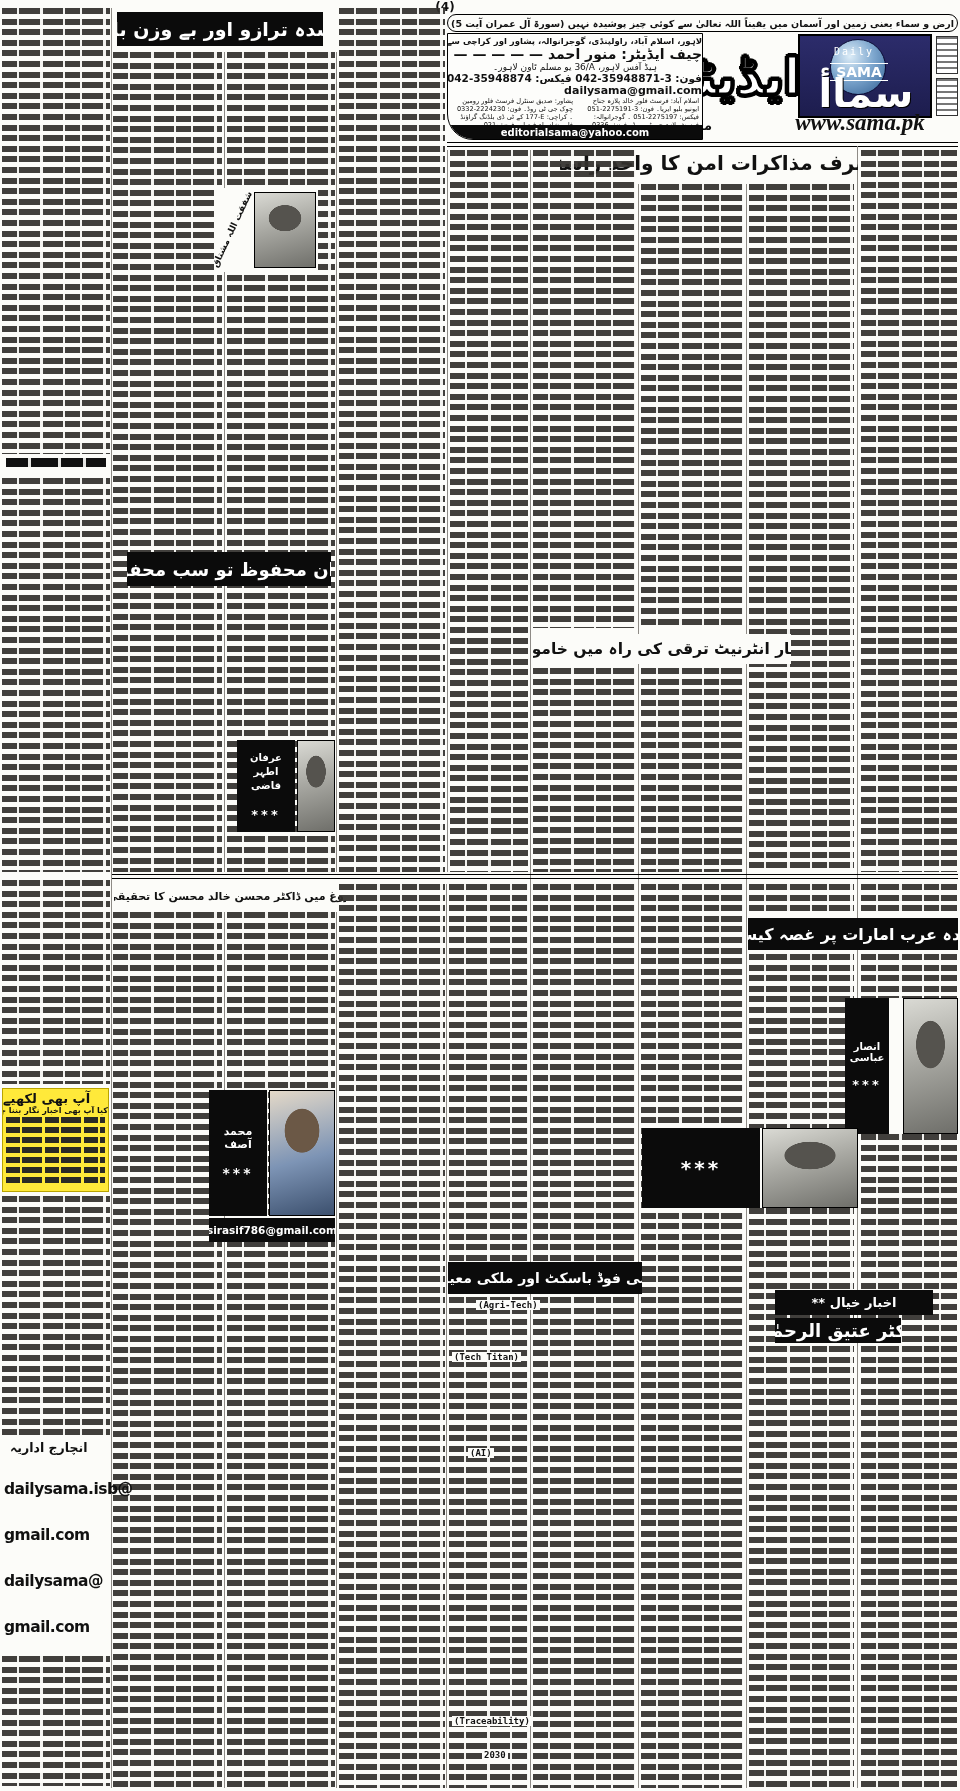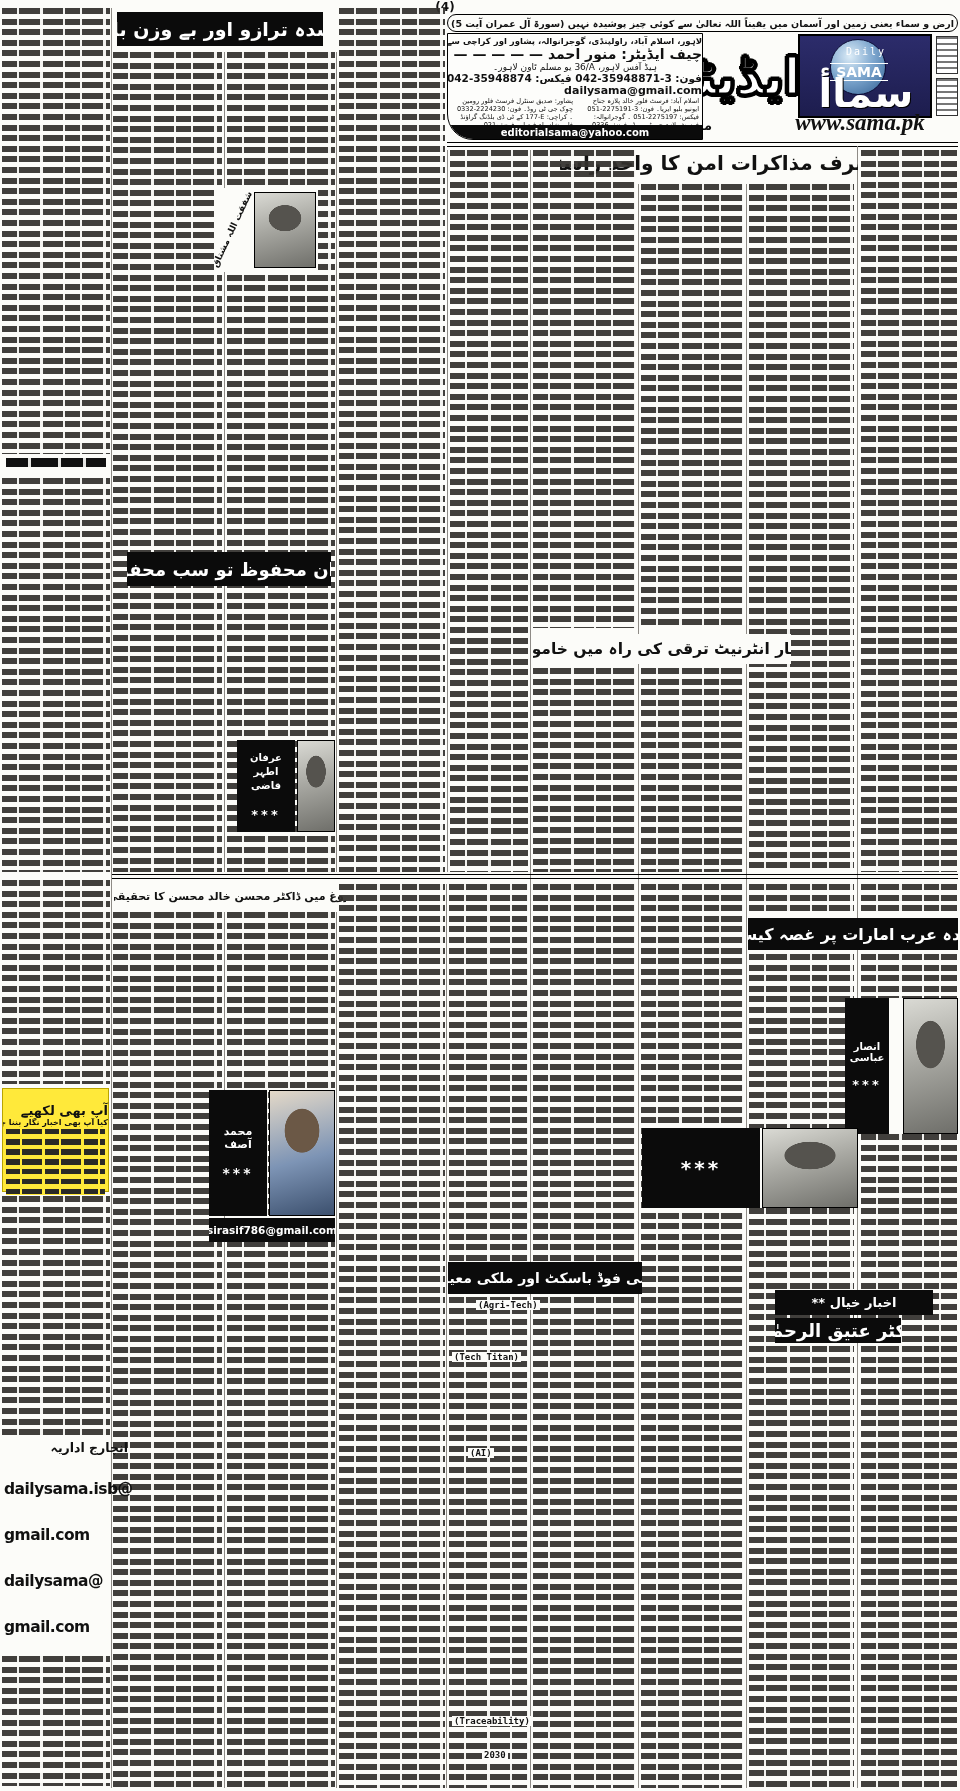--- a/index.html
+++ b/index.html
@@ -42,21 +42,21 @@
 </style>
 </head>
 <body>
 
 <div class="abs" style="left:413px;top:0;width:64px;height:15px;text-align:center;font-weight:bold;font-size:12px">(4)</div>
 
 <div class="abs u" style="left:447px;top:14px;width:511px;height:18px;border:1px solid #000;border-radius:9px;font-size:9.5px;font-weight:bold;display:flex;align-items:center;justify-content:center;white-space:nowrap;overflow:hidden">ارض و سماء یعنی زمین اور آسمان میں یقیناً اللہ تعالیٰ سے کوئی چیز پوشیدہ نہیں (سورۃ آل عمران آیت 5)</div>
 
 <div class="abs" style="left:798px;top:34px;width:134px;height:84px;border:2px solid #000;background:linear-gradient(180deg,#2c2c6b 0%,#1d1d4e 100%);overflow:hidden">
   <div class="abs" style="left:30px;top:3px;width:56px;height:56px;border-radius:50%;background:radial-gradient(circle at 35% 30%,#dcecf7 0%,#7fa8cf 45%,#2f5e92 100%);border:1px solid #0a0a33"></div>
-  <div class="abs" style="left:34px;top:10px;width:52px;text-align:right;color:#fff;font-family:'DejaVu Sans Mono',monospace;font-size:10px;letter-spacing:2px">Daily</div>
+  <div class="abs" style="left:34px;top:10px;width:52px;text-align:left;color:#fff;font-family:'DejaVu Sans Mono',monospace;font-size:10px;letter-spacing:2px">Daily</div>
   <div class="abs" style="left:30px;top:27px;width:58px;text-align:center;color:#fff;font-weight:bold;font-size:14px;border-top:1px solid #fff;border-bottom:1px solid #fff">SAMA</div>
   <div class="abs u" style="left:0;top:34px;width:132px;text-align:center;color:#fff;font-weight:bold;font-size:40px;line-height:46px;text-shadow:1px 1px 0 #000">سماأ</div>
 </div>
 <div class="abs mini" style="left:936px;top:36px;width:22px;height:38px"></div>
 <div class="abs mini" style="left:936px;top:78px;width:22px;height:38px"></div>
 
 <div class="abs u edition" style="left:583px;top:38px;width:208px;height:78px;font-size:50px">ایڈیٹوریل</div>
 
 <div class="abs u" style="left:592px;top:118px;width:120px;height:20px;font-weight:bold;font-size:13px;text-align:center;white-space:nowrap">منگل 7؍اپریل 2026</div>
 
@@ -133,27 +133,27 @@
 <div class="abs lblbox" style="left:209px;top:1090px;width:58px;height:126px">
   <div class="u" style="font-size:11px;font-weight:bold;width:54px">محمد آصف</div>
   <div class="stars" style="font-size:14px">***</div>
 </div>
 <div class="abs photo-c" style="left:269px;top:1090px;width:66px;height:126px"></div>
 <div class="abs bar" style="left:209px;top:1218px;width:126px;height:24px;font-size:10.5px">sirasif786@gmail.com</div>
 
 <div class="abs tex" style="left:2px;top:880px;width:108px;height:204px"></div>
 
 <div class="abs" style="left:2px;top:1088px;width:107px;height:104px;background:#ffe93a;border:1px solid #b9a400">
-  <div class="u" style="font-weight:bold;font-size:13px;text-align:right;padding-top:14px">آپ بھی لکھیے</div>
+  <div class="u" style="font-weight:bold;font-size:13px;text-align:left;padding-top:2px">آپ بھی لکھیے</div>
   <div class="u" style="font-size:8px;font-weight:bold;text-align:center;white-space:nowrap;overflow:hidden">کیا آپ بھی اخبار نگار بننا چاہتے ہیں؟</div>
   <div class="tex-y" style="margin:2px 3px 0 3px;height:66px"></div>
 </div>
 
 <div class="abs tex" style="left:2px;top:1196px;width:108px;height:240px"></div>
-<div class="abs u" style="left:20px;top:1440px;width:108px;font-weight:bold;font-size:12.5px;text-align:right">انچارج اداریہ</div>
+<div class="abs u" style="left:10px;top:1440px;width:108px;font-weight:bold;font-size:12.5px;text-align:left">انچارج اداریہ</div>
 <div class="abs" style="left:4px;top:1466px;width:106px;font-weight:bold;font-size:15.5px;line-height:46px;letter-spacing:-0.5px">
   <div>dailysama.isb@</div>
   <div>gmail.com</div>
   <div>dailysama@</div>
   <div>gmail.com</div>
 </div>
 <div class="abs tex" style="left:2px;top:1656px;width:108px;height:130px"></div>
 
 <div class="abs tex" style="left:449px;top:884px;width:79px;height:904px"></div>
 <div class="abs tex" style="left:533px;top:884px;width:102px;height:904px"></div>

